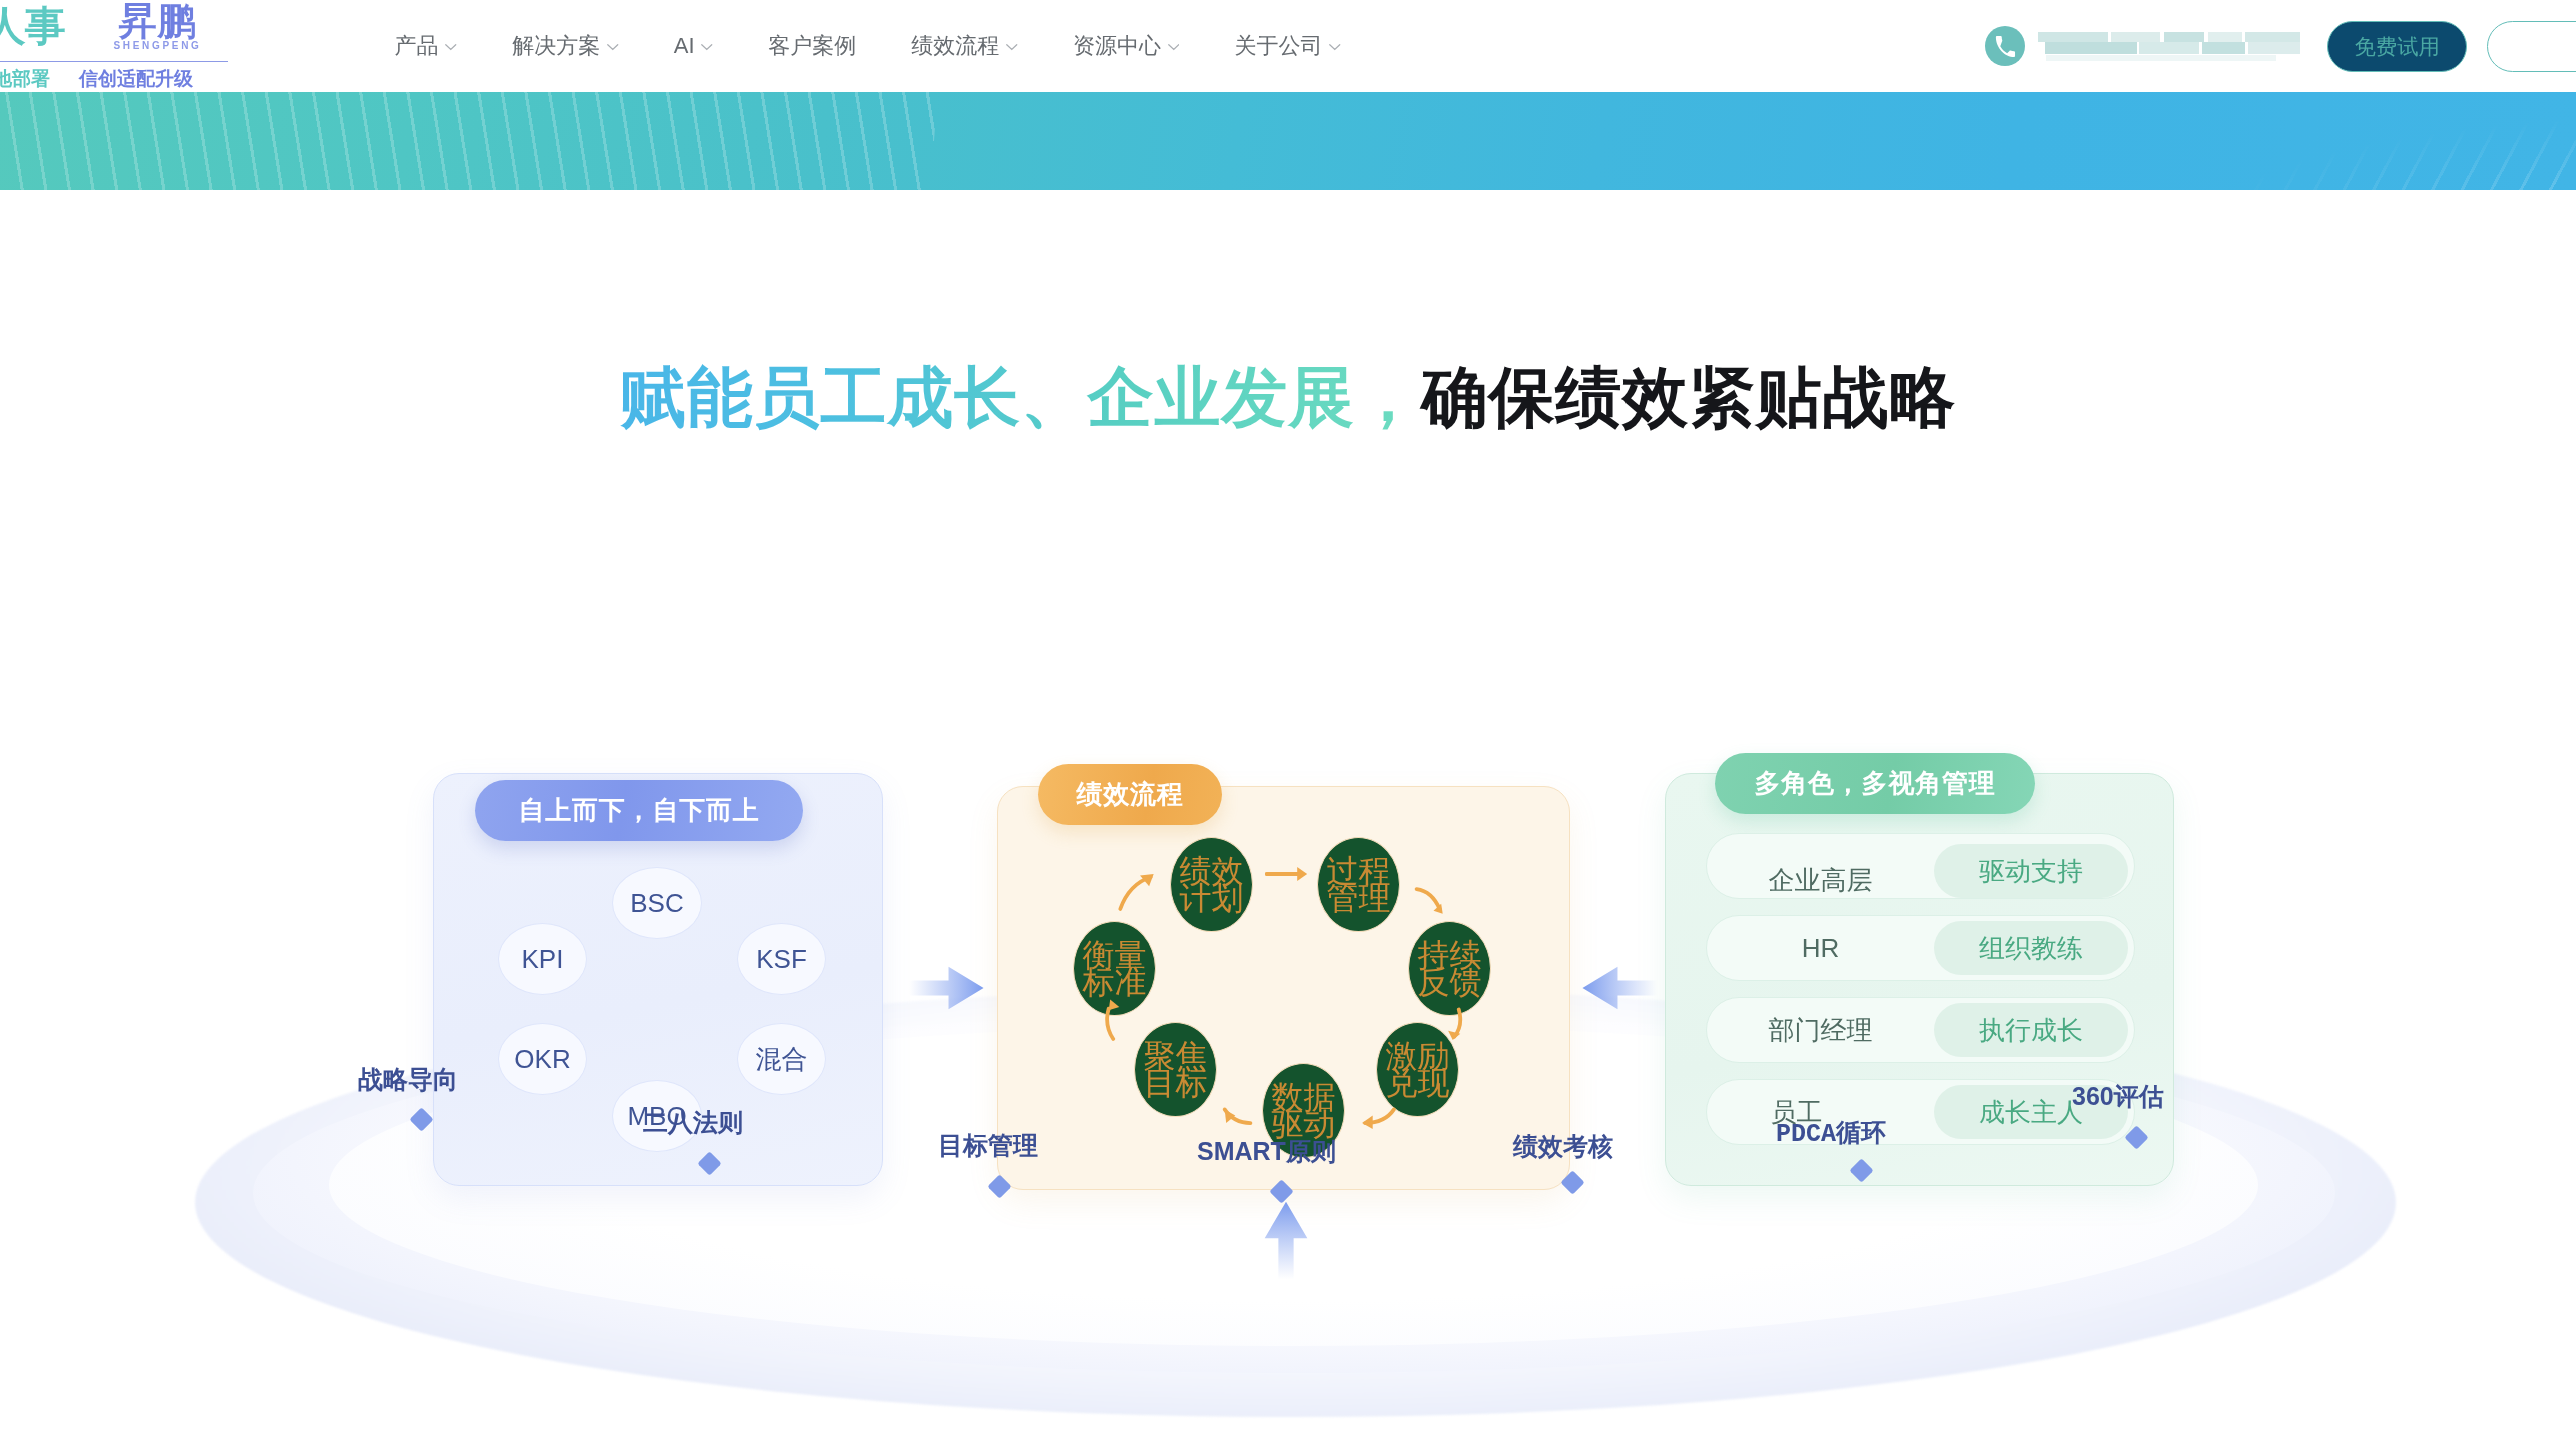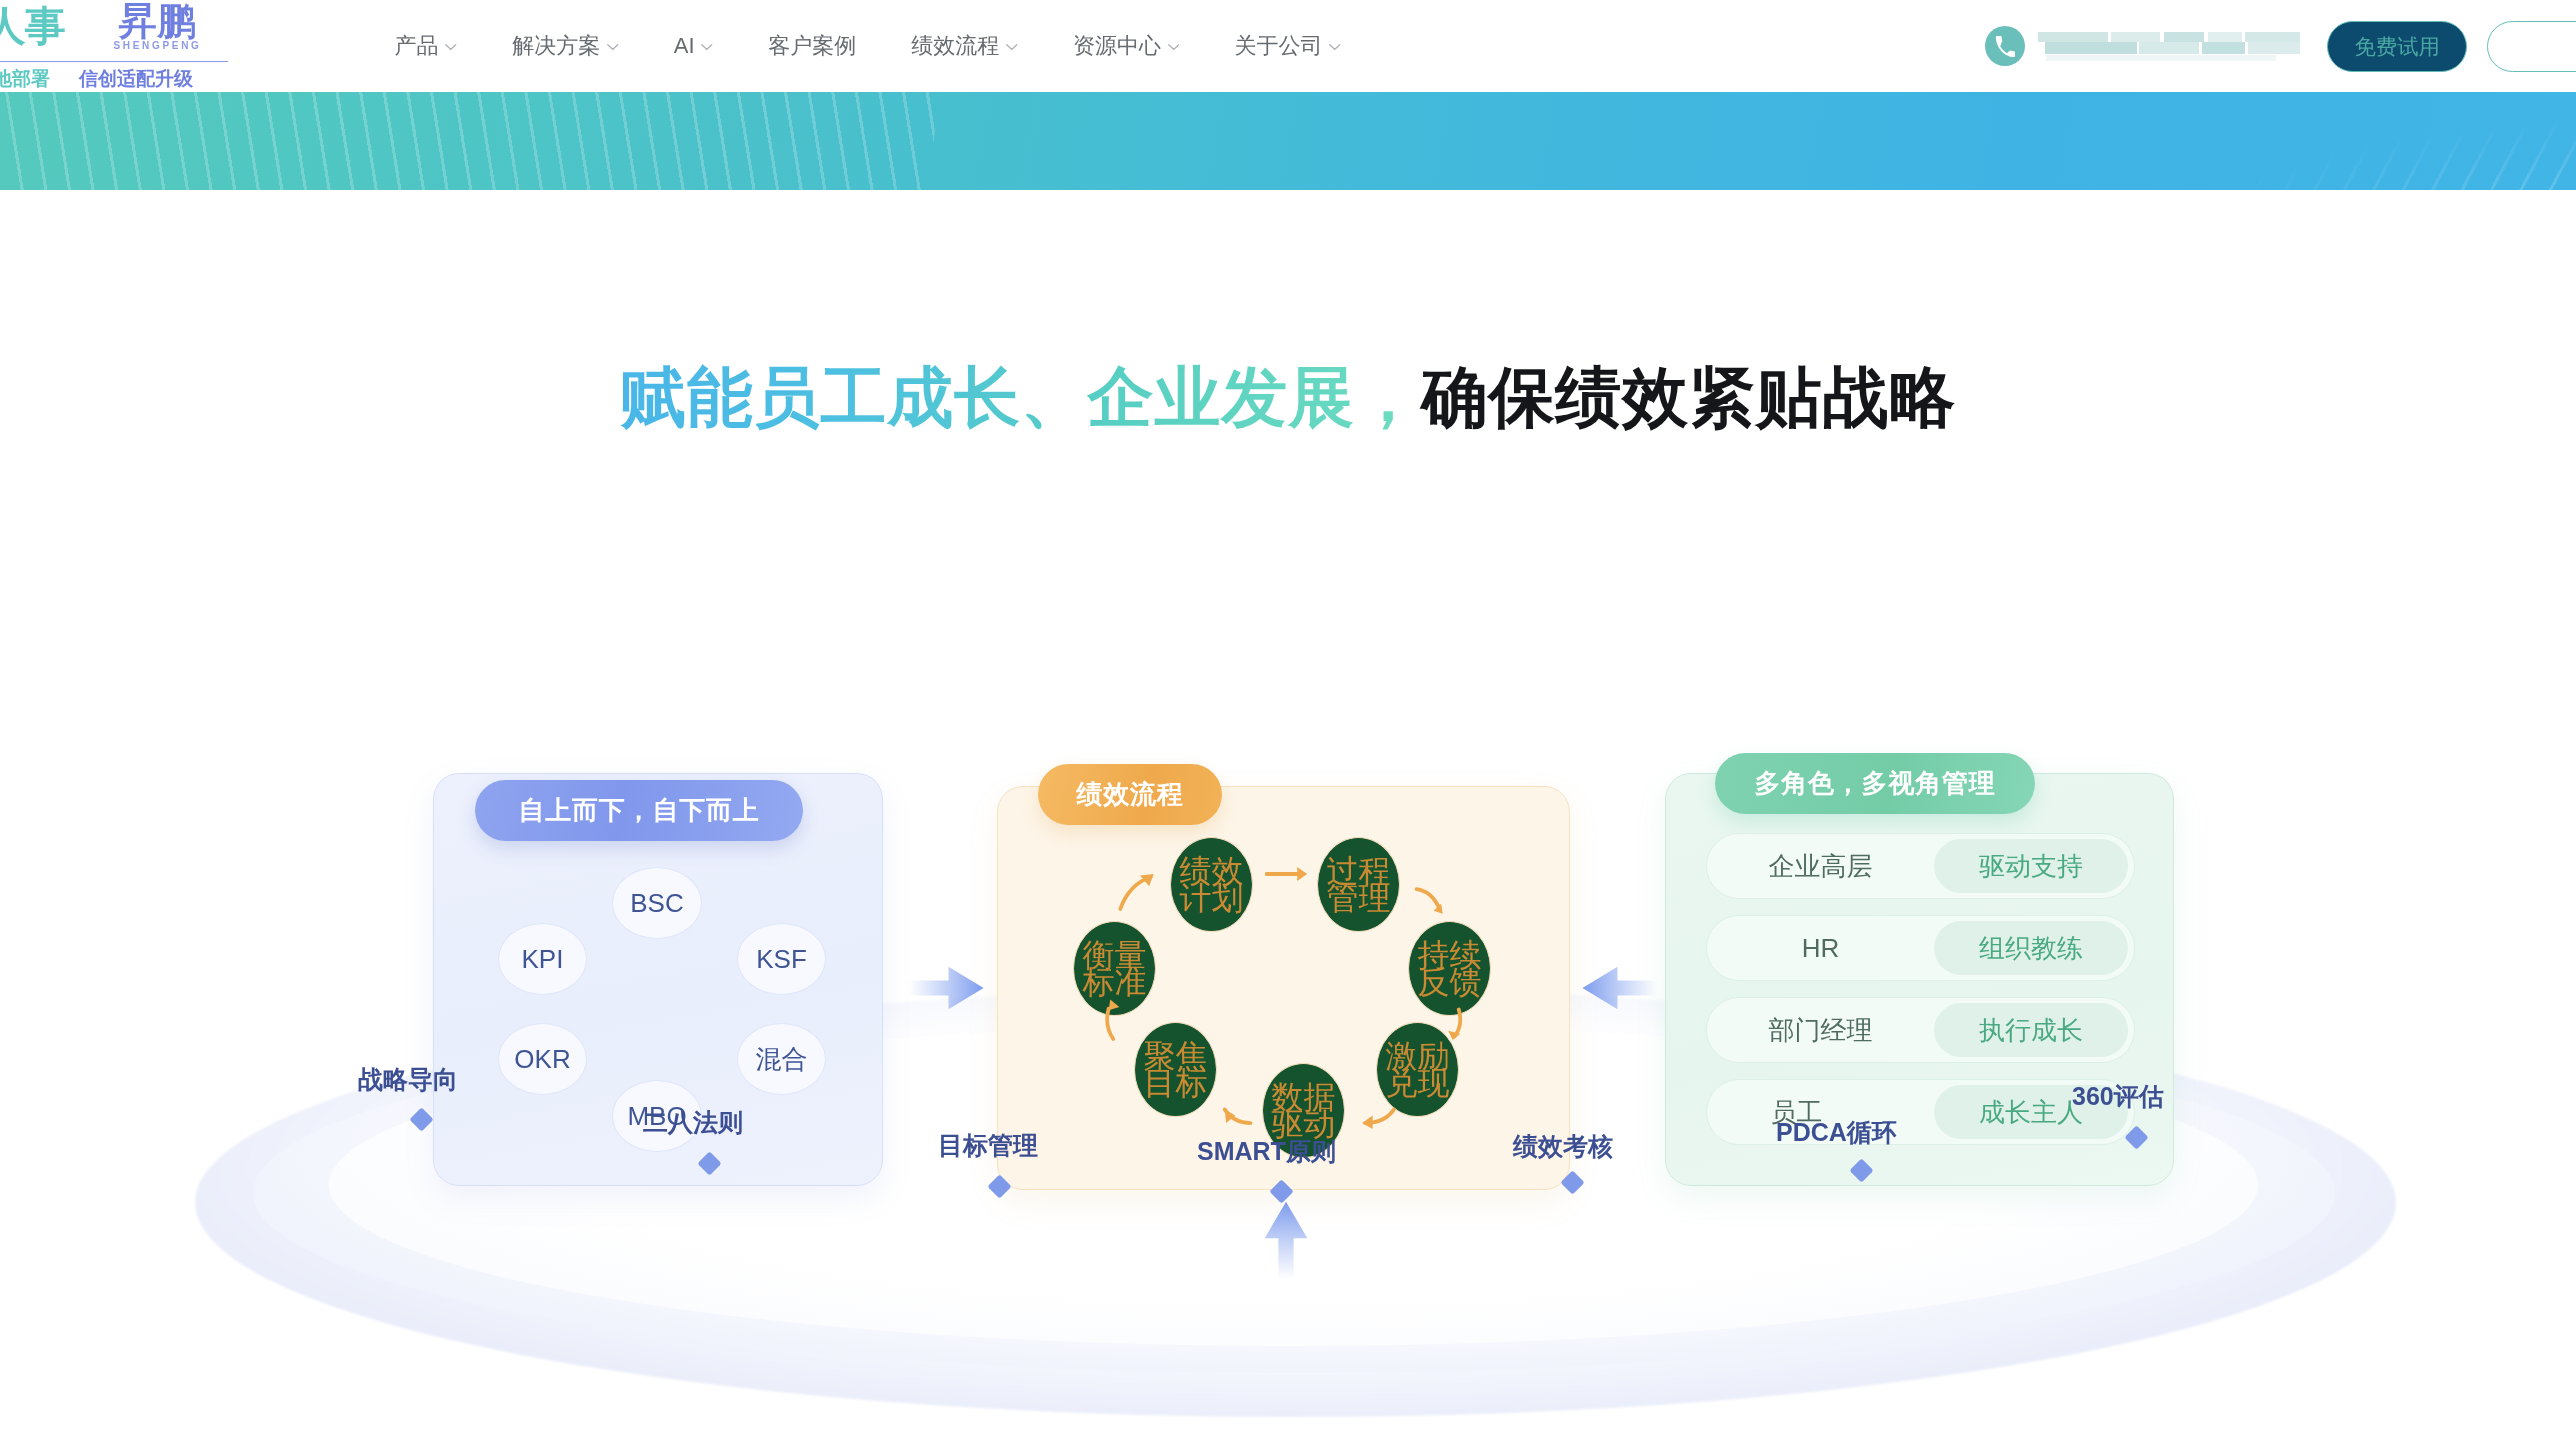--- a/index.html
+++ b/index.html
@@ -241,21 +241,21 @@
     display: flex; align-items: center;
   }
   .role-row .rname {
     flex: 1; text-align: center; color: #4f6b62; font-size: 26px; white-space: nowrap;
   }
   .role-row .rtag {
     width: 194px; height: 54px; margin-right: 6.1px; border-radius: 29px;
     background: #dff1e8; color: #49a982; font-size: 26px;
     display: flex; align-items: center; justify-content: center; white-space: nowrap;
   }
-  .rr0 { top: 643px; } .rr1 { top: 725px; } .rr2 { top: 807px; } .rr3 { top: 889px; gap: 48px; }
+  .rr0 { top: 643px; align-items: flex-end; } .rr1 { top: 725px; } .rr2 { top: 807px; } .rr3 { top: 889px; gap: 48px; }
 
   
   .big-arrow { position: absolute; }
   .big-arrow svg { display: block; }
   .arrow-right { left: 907px; top: 766px; }
   .arrow-left  { left: 1579px; top: 766px; }
   .arrow-up    { left: 1254px; top: 1007px; }
 
   
   .blabel {
@@ -540,21 +540,21 @@
 
     <div class="blabel" style="left:938px; top:939px;">目标管理</div>
     <div class="diamond" style="left:991px; top:988px;"></div>
 
     <div class="blabel" style="left:1197px; top:945px;">SMART原则</div>
     <div class="diamond" style="left:1273px; top:993px;"></div>
 
     <div class="blabel" style="left:1513px; top:940px;">绩效考核</div>
     <div class="diamond" style="left:1564px; top:984px;"></div>
 
-    <div class="blabel" style="left:1776px; top:926px;">PDCA循环</div>
+    <div class="blabel" style="left:1776px; top:926px;font-family:Liberation Mono, monospace;">PDCA循环</div>
     <div class="diamond" style="left:1853px; top:972px;"></div>
 
     <div class="blabel" style="left:2072px; top:890px;">360评估</div>
     <div class="diamond" style="left:2128px; top:939px;"></div>
 
   </div>
 </div>
 
 
 </body></html>

